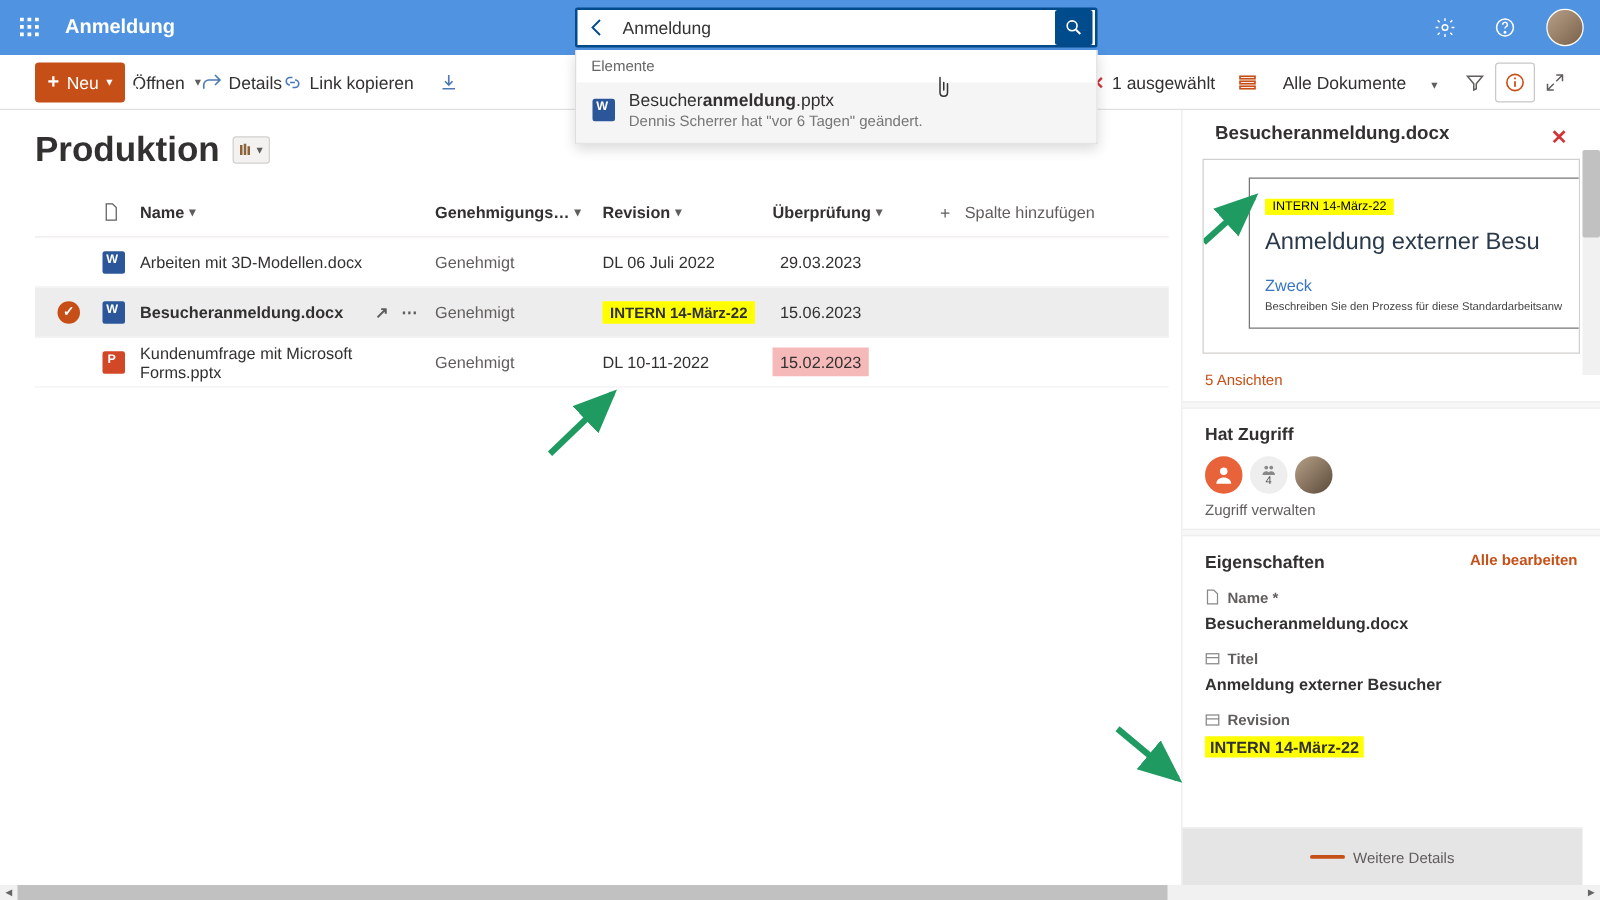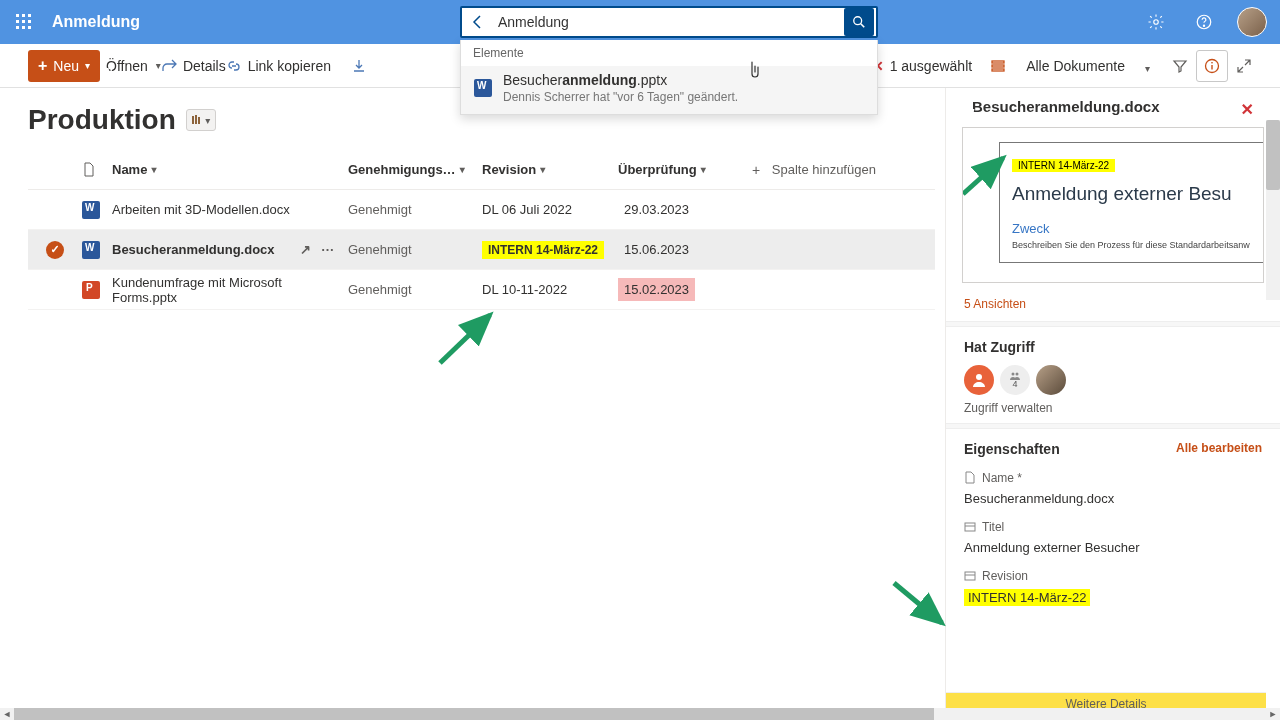--- a/index.html
+++ b/index.html
@@ -104,25 +104,25 @@
   .dp-divider { height:6px; background:#f7f7f7; border-top:1px solid #eee; border-bottom:1px solid #eee;}
   .dp-section { padding:12px 18px 8px 18px;}
   .dp-sec-title { font-size:14px; font-weight:600; color:#323130; margin-bottom:10px;}
   .dp-avatars { display:flex; gap:6px; align-items:center;}
   .av { width:30px; height:30px; border-radius:50%; display:flex; align-items:center; justify-content:center; font-size:10px; color:#fff;}
   .av1 { background:#e8623a;}
   .av2 { background:#eee; color:#555; flex-direction:column; font-size:9px; line-height:1;}
   .av3 { background:linear-gradient(135deg,#b7a088,#5a4a3a);}
   .dp-link { font-size:12px; color:#605e5c; margin-top:6px; cursor:pointer;}
   .dp-editall { color:#c64f17; font-size:12px; float:right; cursor:pointer;}
-  .dp-field { margin-top:14px;}
+  .dp-field { margin-top:14px;font-weight:bold;}
   .dp-flabel { font-size:12px; color:#605e5c; display:flex; align-items:center; gap:6px;}
   .dp-fval { font-size:13px; color:#323130; margin-top:6px;}
   .dp-fval.hl { background:#ffff00; display:inline-block; padding:1px 4px;}
-  .dp-footer { position:absolute; bottom:0; left:0; right:14px; height:16px; display:flex; align-items:center; justify-content:center; font-size:12px; color:#605e5c; background:#fde047; border-top:1px solid #eee; cursor:pointer; gap:6px; flex-direction:column;}
+  .dp-footer { position:absolute; bottom:0; left:0; right:14px; height:46px; display:flex; align-items:center; justify-content:center; font-size:12px; color:#605e5c; background:#e5e5e5; border-top:1px solid #eee; cursor:pointer; gap:6px; flex-direction:row;}
   .dp-grip { width:28px; height:3px; background:#c64f17; border-radius:2px;}
 
   
   .hscroll { position:absolute; bottom:0; left:0; right:0; height:12px; background:#f1f1f1; display:flex; align-items:center;}
   .hscroll-thumb { height:12px; background:#c1c1c1; }
   .hscroll-arrow { width:14px; height:12px; display:flex; align-items:center; justify-content:center; color:#666; font-size:9px;}
 
   .chev { font-size:10px; color:#605e5c;}
   .icon-svg { width:16px; height:16px; }
 

